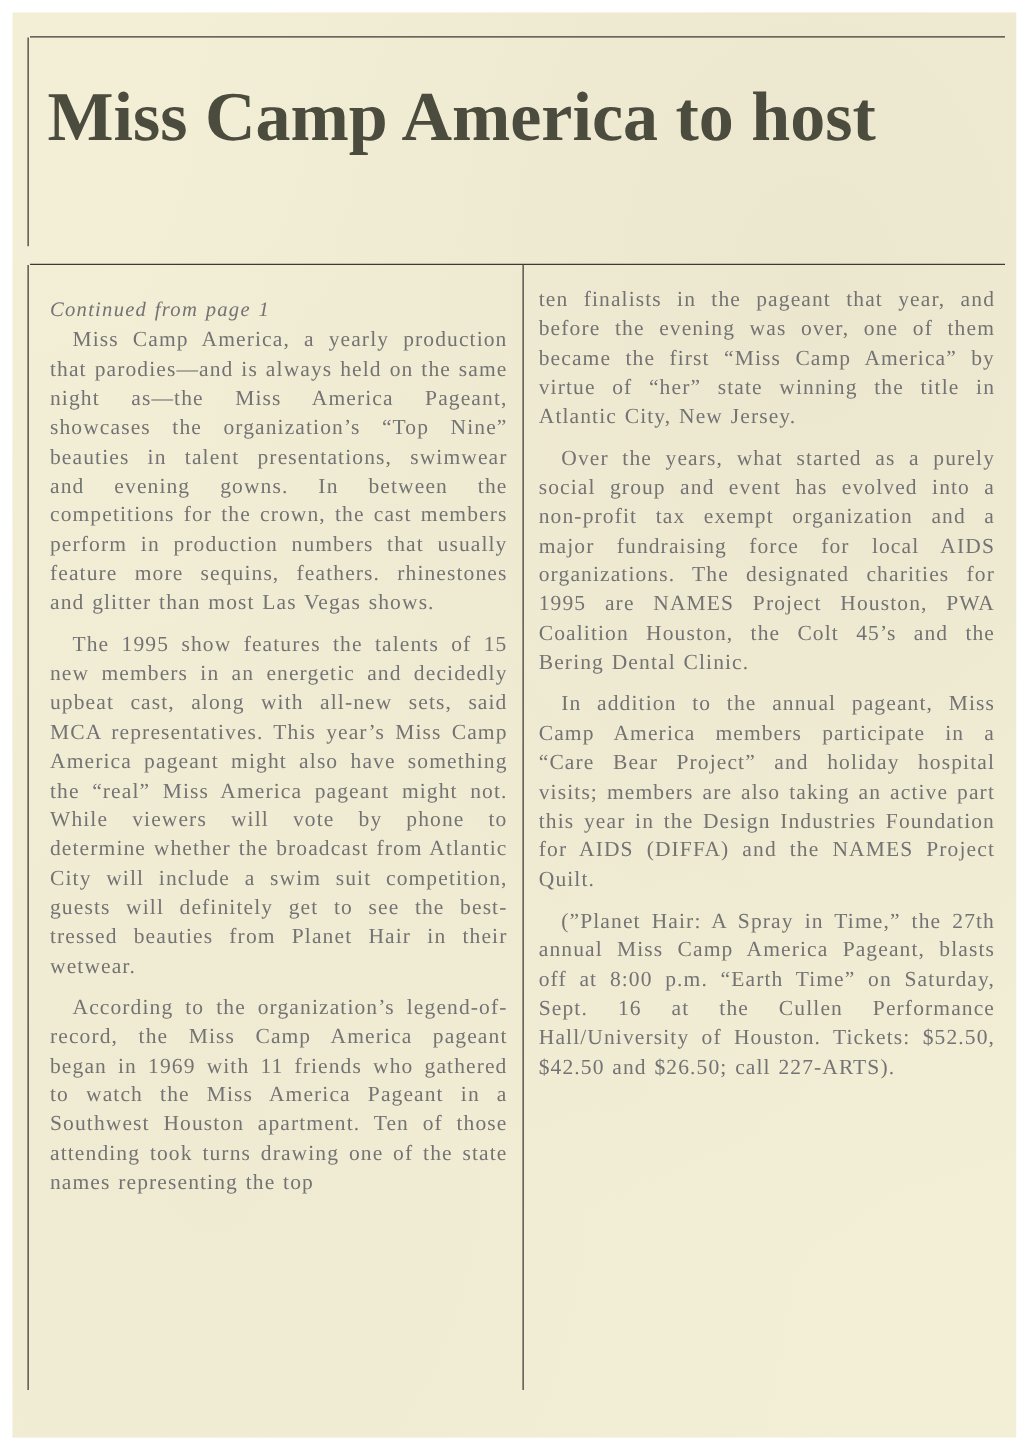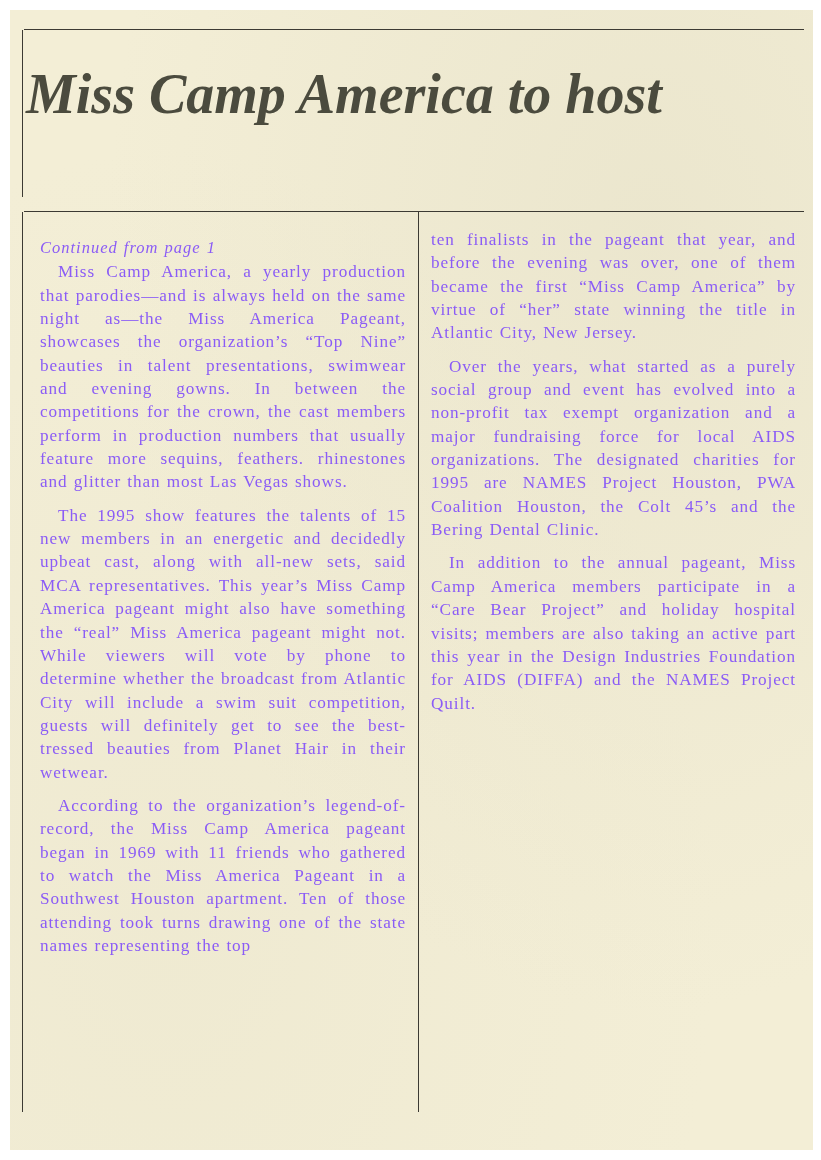--- a/index.html
+++ b/index.html
@@ -31,34 +31,34 @@
   }
   .vrule-left {
     position: absolute; left: 22px; top: 212px; width: 0; height: 900px;
     border-left: 1px solid #3c3a33;
   }
   .vrule-center {
     position: absolute; left: 418px; top: 212px; width: 0; height: 900px;
     border-left: 1px solid #3c3a33;
   }
   .headline {
-    position: absolute; left: 26px; top: 58px; width: 770px;
+    position: absolute; left: 38px; top: 58px; width: 770px;
     font-family: "Liberation Serif", serif;
-    font-style: italic; font-weight: bold;
+    font-weight: bold;
     font-size: 56px; line-height: 72px;
     color: #4b4b3e;
     margin: 0;
   }
   .headline .l2 { letter-spacing: 3.5px; }
   .col {
     position: absolute;
     font-family: "Liberation Serif", serif;
     font-size: 17.2px;
     line-height: 23.35px;
-    color: #8b5cf6;
+    color: #737373;
     text-align: justify;
     letter-spacing: 0.9px;
     word-spacing: 1px;
   }
   .col-left { left: 40px; top: 236px; width: 366px; }
   .col-right { left: 431px; top: 228px; width: 365px; }
   .col p { margin: 0 0 10px 0; text-indent: 18px; hyphens: manual; }
   .col p.noindent { text-indent: 0; }
   .kicker {
     font-style: italic;
@@ -89,13 +89,14 @@
   <span class="kicker">Continued from page 1</span>
   <p>Miss Camp America, a yearly production that parodies—and is always held on the same night as—the Miss America Pageant, showcases the organization’s “Top Nine” beauties in talent presentations, swimwear and evening gowns. In between the competitions for the crown, the cast members perform in production numbers that usually feature more sequins, feathers. rhinestones and glitter than most Las Vegas shows.</p>
   <p>The 1995 show features the talents of 15 new members in an energetic and decidedly upbeat cast, along with all-new sets, said MCA representatives. This year’s Miss Camp America pageant might also have something the “real” Miss America pageant might not. While viewers will vote by phone to determine whether the broadcast from Atlantic City will include a swim suit competition, guests will definitely get to see the best-tressed beauties from Planet Hair in their wetwear.</p>
   <p>According to the organization’s legend-of-record, the Miss Camp America pageant began in 1969 with 11 friends who gathered to watch the Miss America Pageant in a Southwest Houston apartment. Ten of those attending took turns drawing one of the state names representing the top</p>
 </div>
 
 <div class="col col-right">
   <p class="noindent">ten finalists in the pageant that year, and before the evening was over, one of them became the first “Miss Camp America” by virtue of “her” state winning the title in Atlantic City, New Jersey.</p>
   <p>Over the years, what started as a purely social group and event has evolved into a non-profit tax exempt organization and a major fundraising force for local AIDS organizations. The designated charities for 1995 are NAMES Project Houston, PWA Coalition Houston, the Colt 45’s and the Bering Dental Clinic.</p>
   <p>In addition to the annual pageant, Miss Camp America members participate in a “Care Bear Project” and holiday hospital visits; members are also taking an active part this year in the Design Industries Foundation for AIDS (DIFFA) and the NAMES Project Quilt.</p>
+  <p>(”Planet Hair: A Spray in Time,” the 27th annual Miss Camp America Pageant, blasts off at 8:00 p.m. “Earth Time” on Saturday, Sept. 16 at the Cullen Performance Hall/University of Houston. Tickets: $52.50, $42.50 and $26.50; call 227-ARTS).</p>
 </div>
 
 </body></html>

